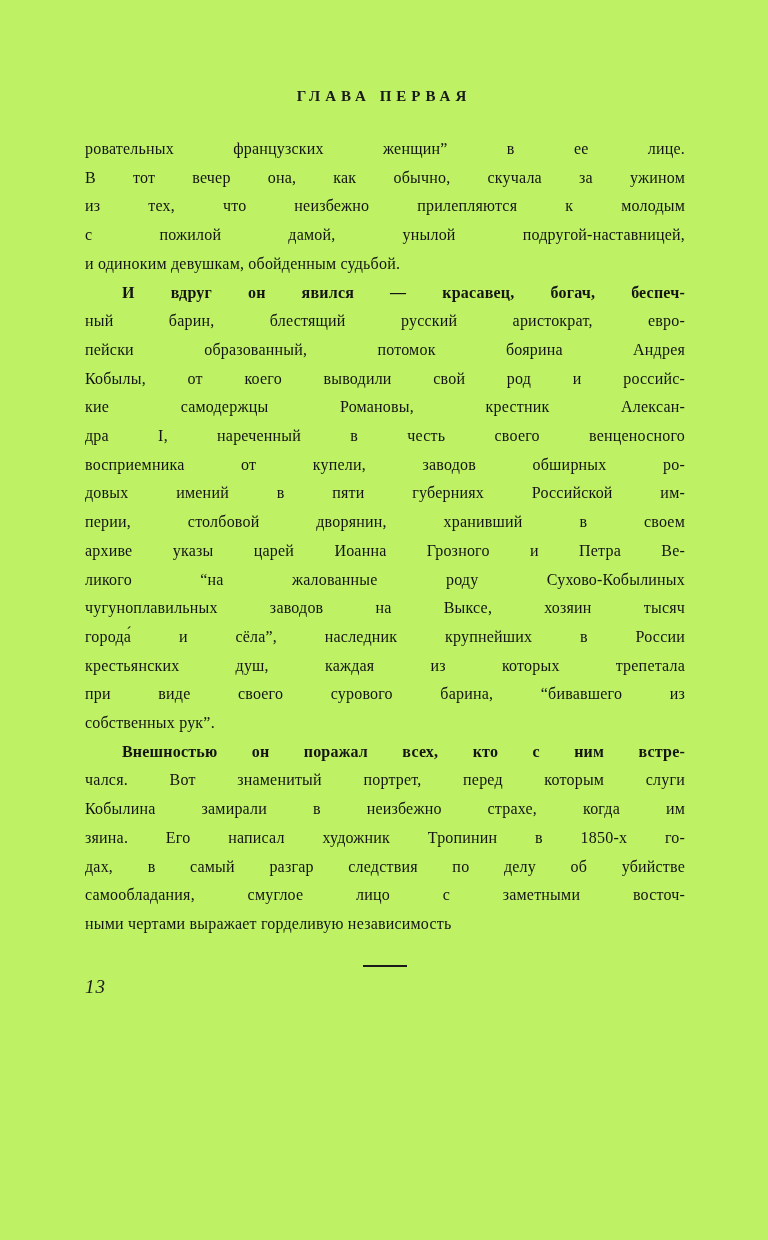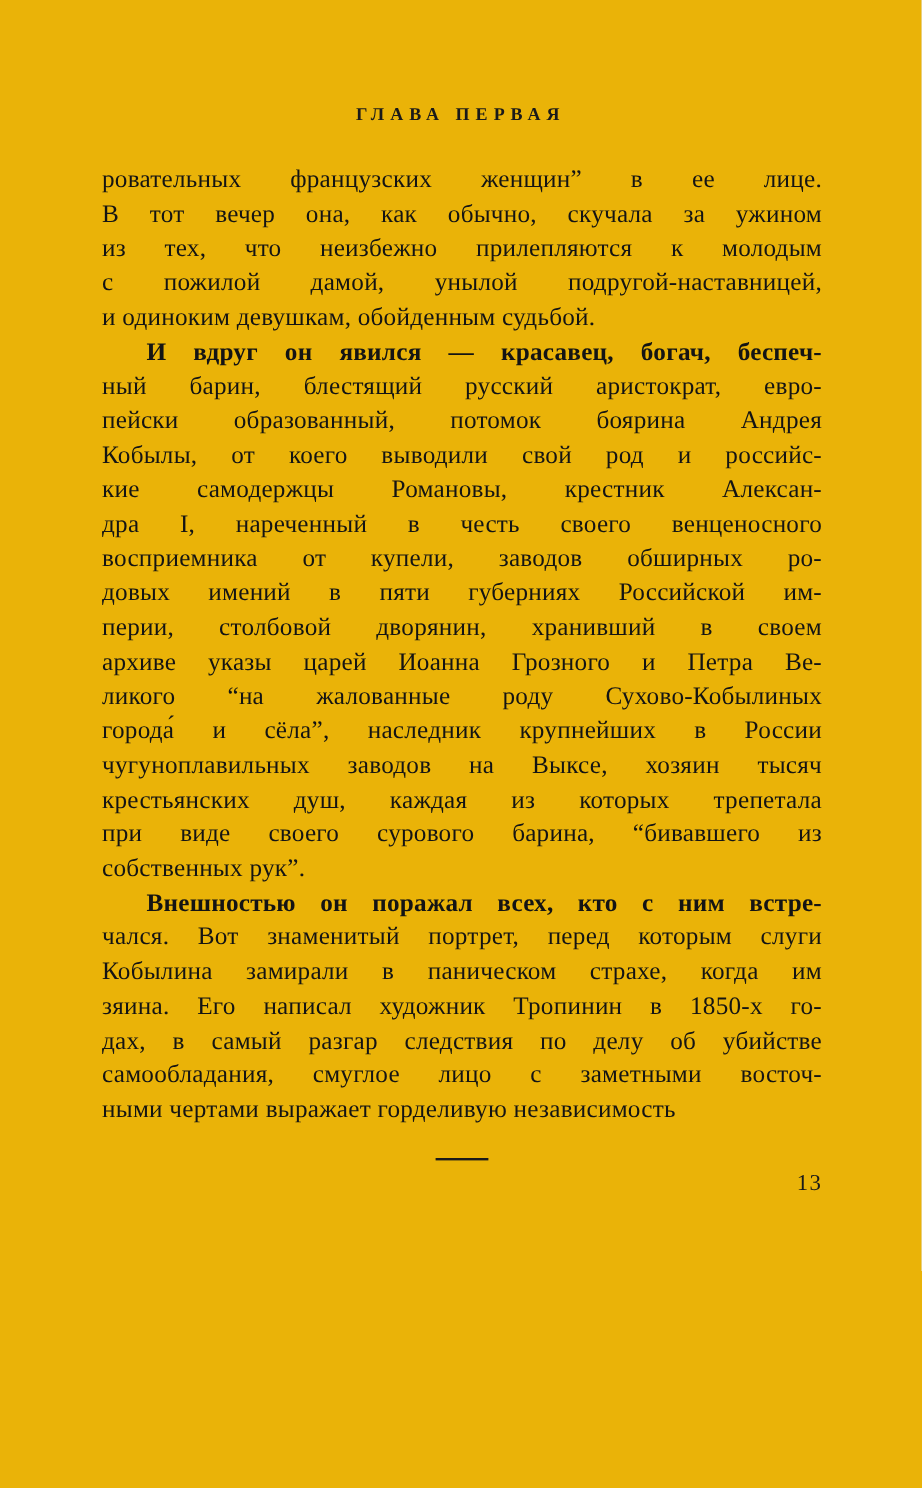--- a/index.html
+++ b/index.html
@@ -5,58 +5,59 @@
   html, body {
     margin: 0;
     padding: 0;
     background: #e8e8e8;
   }
   .page {
     position: relative;
     width: 768px;
     height: 1240px;
     margin: 0 auto;
-    background: #eab308;
+    background: #bef264;
     color: #141414;
     font-family: "Liberation Serif", "DejaVu Serif", serif;
     overflow: hidden;
     box-sizing: border-box;
     padding-top: 88px;
   }
   .chapter-heading {
     text-align: center;
     font-size: 15px;
     letter-spacing: 5px;
     font-weight: 600;
     color: #1a1a1a;
   }
   .body-text {
     width: 600px;
     margin: 30px auto 0 85px;
-    font-size: 21px;
+    font-size: 16px;
     line-height: 28.7px;
     letter-spacing: 0.2px;
   }
   .line {
     text-align: justify;
     text-align-last: justify;
     white-space: normal;
     overflow: hidden;
   }
   .line.last {
     text-align-last: left;
   }
   .paragraph.indent .line.first {
     text-indent: 37px;
     font-weight: bold;
   }
   .footer {
     width: 600px;
     margin: 0 auto 0 85px;
-    text-align: right;
+    text-align: left;
+    font-style: italic;
   }
   .rule {
     width: 44px;
     height: 2px;
     background: #1a1a1a;
     margin: 26px auto 0 auto;
   }
   .page-number {
     margin-top: 9px;
     font-size: 19px;
@@ -83,30 +84,30 @@
         <div class="line">ный барин, блестящий русский аристократ, евро-</div>
         <div class="line">пейски образованный, потомок боярина Андрея</div>
         <div class="line">Кобылы, от коего выводили свой род и российс-</div>
         <div class="line">кие самодержцы Романовы, крестник Алексан-</div>
         <div class="line">дра I, нареченный в честь своего венценосного</div>
         <div class="line">восприемника от купели, заводов обширных ро-</div>
         <div class="line">довых имений в пяти губерниях Российской им-</div>
         <div class="line">перии, столбовой дворянин, хранивший в своем</div>
         <div class="line">архиве указы царей Иоанна Грозного и Петра Ве-</div>
         <div class="line">ликого “на жалованные роду Сухово-Кобылиных</div>
+        <div class="line">чугуноплавильных заводов на Выксе, хозяин тысяч</div>
         <div class="line">города́ и сёла”, наследник крупнейших в России</div>
-        <div class="line">чугуноплавильных заводов на Выксе, хозяин тысяч</div>
         <div class="line">крестьянских душ, каждая из которых трепетала</div>
         <div class="line">при виде своего сурового барина, “бивавшего из</div>
         <div class="line last">собственных рук”.</div>
       </div>
       <div class="paragraph indent">
         <div class="line first">Внешностью он поражал всех, кто с ним встре-</div>
         <div class="line">чался. Вот знаменитый портрет, перед которым слуги</div>
-        <div class="line">Кобылина замирали в паническом страхе, когда им</div>
+        <div class="line">Кобылина замирали в неизбежно страхе, когда им</div>
         <div class="line">зяина. Его написал художник Тропинин в 1850-х го-</div>
         <div class="line">дах, в самый разгар следствия по делу об убийстве</div>
         <div class="line">самообладания, смуглое лицо с заметными восточ-</div>
         <div class="line last">ными чертами выражает горделивую независимость</div>
       </div>
     </div>
 
   <div class="footer">
     <div class="rule"></div>
     <div class="page-number">13</div>

